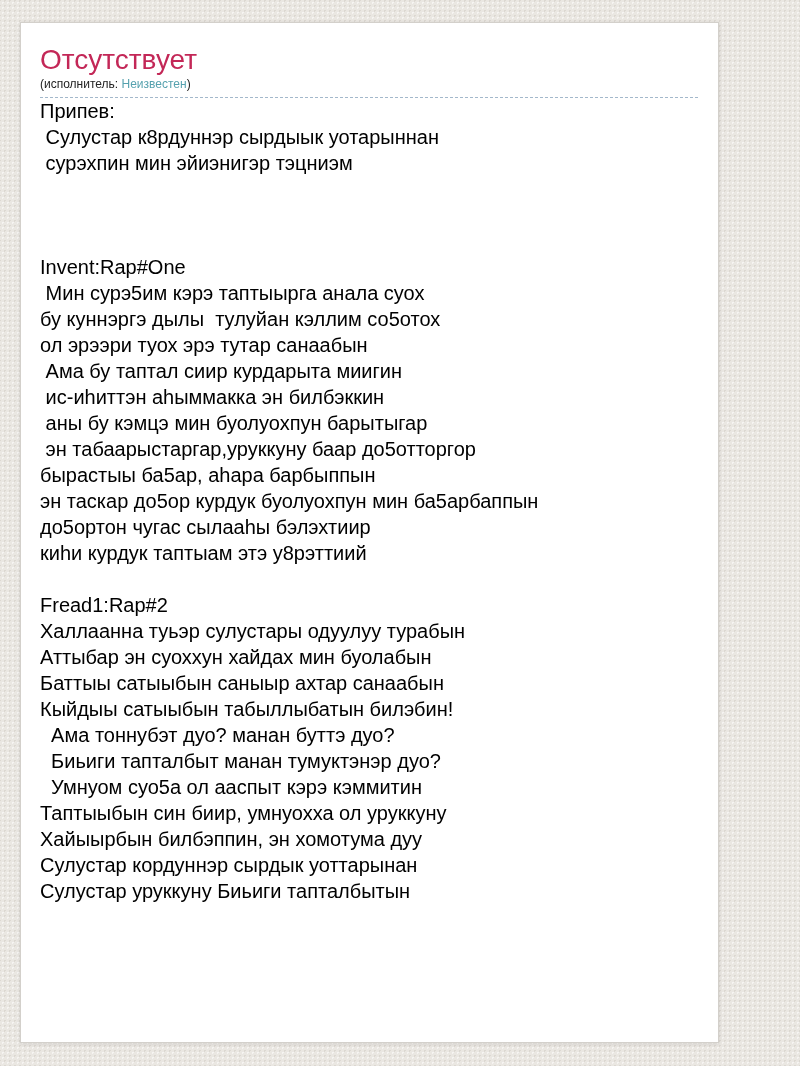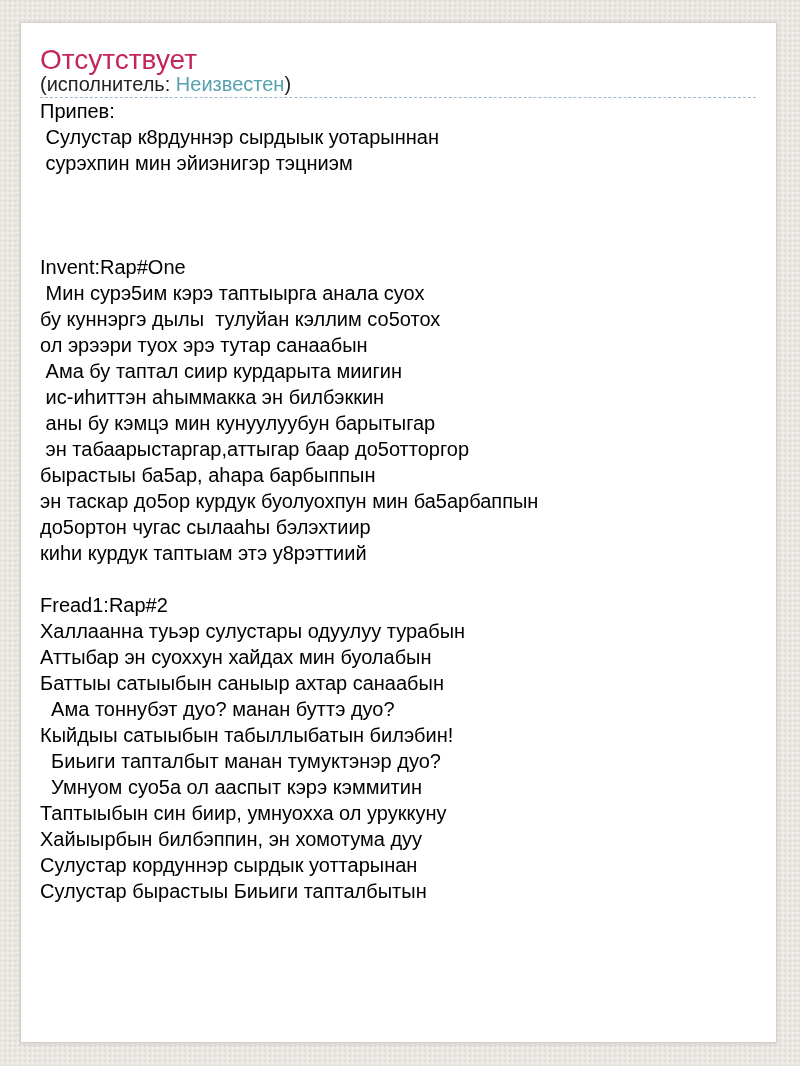--- a/index.html
+++ b/index.html
@@ -17,33 +17,33 @@
     width:800px;height:1066px;position:relative;overflow:hidden;
     font-family:"Liberation Sans","DejaVu Sans",sans-serif;
     background-color:var(--page-background);
     background-image:
       radial-gradient(rgba(255,255,255,.55) 1px, rgba(0,0,0,0) 1px),
       radial-gradient(rgba(170,164,152,.22) 1px, rgba(0,0,0,0) 1px);
     background-size:5px 5px,5px 5px;
     background-position:0 0,2px 3px;
   }
   .card{
-    position:absolute;left:20px;top:22px;width:757px;height:1021px;
+    position:absolute;left:20px;top:22px;width:699px;height:1021px;
     box-sizing:border-box;
     background:var(--card-background);
     border:1px solid var(--card-border);
     box-shadow:0 1px 4px rgba(0,0,0,.10);
   }
   .content{padding:24px 20px 0 19px;}
   .song-title{
     margin:0;font-weight:400;font-size:28px;line-height:26px;
     color:var(--title);
   }
   .artist-line{
-    margin:2px 0 0 0;font-size:20px;line-height:18px;color:var(--artist-text);
+    margin:2px 0 0 0;font-size:12px;line-height:18px;color:var(--artist-text);
     padding-bottom:4px;border-bottom:1px dashed var(--divider);
   }
   .artist-link{color:var(--artist-link);text-decoration:none;cursor:pointer;}
   .lyrics{
     margin-top:0;font-size:20px;line-height:26px;color:var(--body-text);
   }
   .lyric-line{white-space:pre;min-height:26px;}
 </style>
 </head>
 <body>
@@ -61,35 +61,35 @@
         <div class="lyric-line"> сурэхпин мин эйиэнигэр тэцниэм</div>
         <div class="lyric-line"></div>
         <div class="lyric-line"></div>
         <div class="lyric-line"></div>
         <div class="lyric-line">Invent:Rap#One</div>
         <div class="lyric-line"> Мин сурэ5им кэрэ таптыырга анала суох</div>
         <div class="lyric-line">бу куннэргэ дылы  тулуйан кэллим со5отох</div>
         <div class="lyric-line">ол эрээри туох эрэ тутар санаабын</div>
         <div class="lyric-line"> Ама бу таптал сиир курдарыта миигин</div>
         <div class="lyric-line"> ис-иһиттэн аһыммакка эн билбэккин</div>
-        <div class="lyric-line"> аны бу кэмцэ мин кунуулуубун барытыгар</div>
-        <div class="lyric-line"> эн табаарыстаргар,аттыгар баар до5отторгор</div>
+        <div class="lyric-line"> аны бу кэмцэ мин буолуохпун барытыгар</div>
+        <div class="lyric-line"> эн табаарыстаргар,уруккуну баар до5отторгор</div>
         <div class="lyric-line">бырастыы ба5ар, аһара барбыппын</div>
         <div class="lyric-line">эн таскар до5ор курдук буолуохпун мин ба5арбаппын</div>
         <div class="lyric-line">до5ортон чугас сылааһы бэлэхтиир</div>
         <div class="lyric-line">киһи курдук таптыам этэ у8рэттиий</div>
         <div class="lyric-line"></div>
         <div class="lyric-line">Fread1:Rap#2</div>
         <div class="lyric-line">Халлаанна туьэр сулустары одуулуу турабын</div>
         <div class="lyric-line">Аттыбар эн суоххун хайдах мин буолабын</div>
         <div class="lyric-line">Баттыы сатыыбын саныыр ахтар санаабын</div>
+        <div class="lyric-line">Кыйдыы сатыыбын табыллыбатын билэбин!</div>
         <div class="lyric-line">  Ама тоннубэт дуо? манан буттэ дуо?</div>
-        <div class="lyric-line">Кыйдыы сатыыбын табыллыбатын билэбин!</div>
         <div class="lyric-line">  Биьиги тапталбыт манан тумуктэнэр дуо?</div>
         <div class="lyric-line">  Умнуом суо5а ол ааспыт кэрэ кэммитин</div>
         <div class="lyric-line">Таптыыбын син биир, умнуохха ол уруккуну</div>
         <div class="lyric-line">Хайыырбын билбэппин, эн хомотума дуу</div>
         <div class="lyric-line">Сулустар кордуннэр сырдык уоттарынан</div>
-        <div class="lyric-line">Сулустар бырастыы Биьиги тапталбытын</div>
+        <div class="lyric-line">Сулустар уруккуну Биьиги тапталбытын</div>
       </div>
 
   </div>
 </div>
 
 </body></html>

